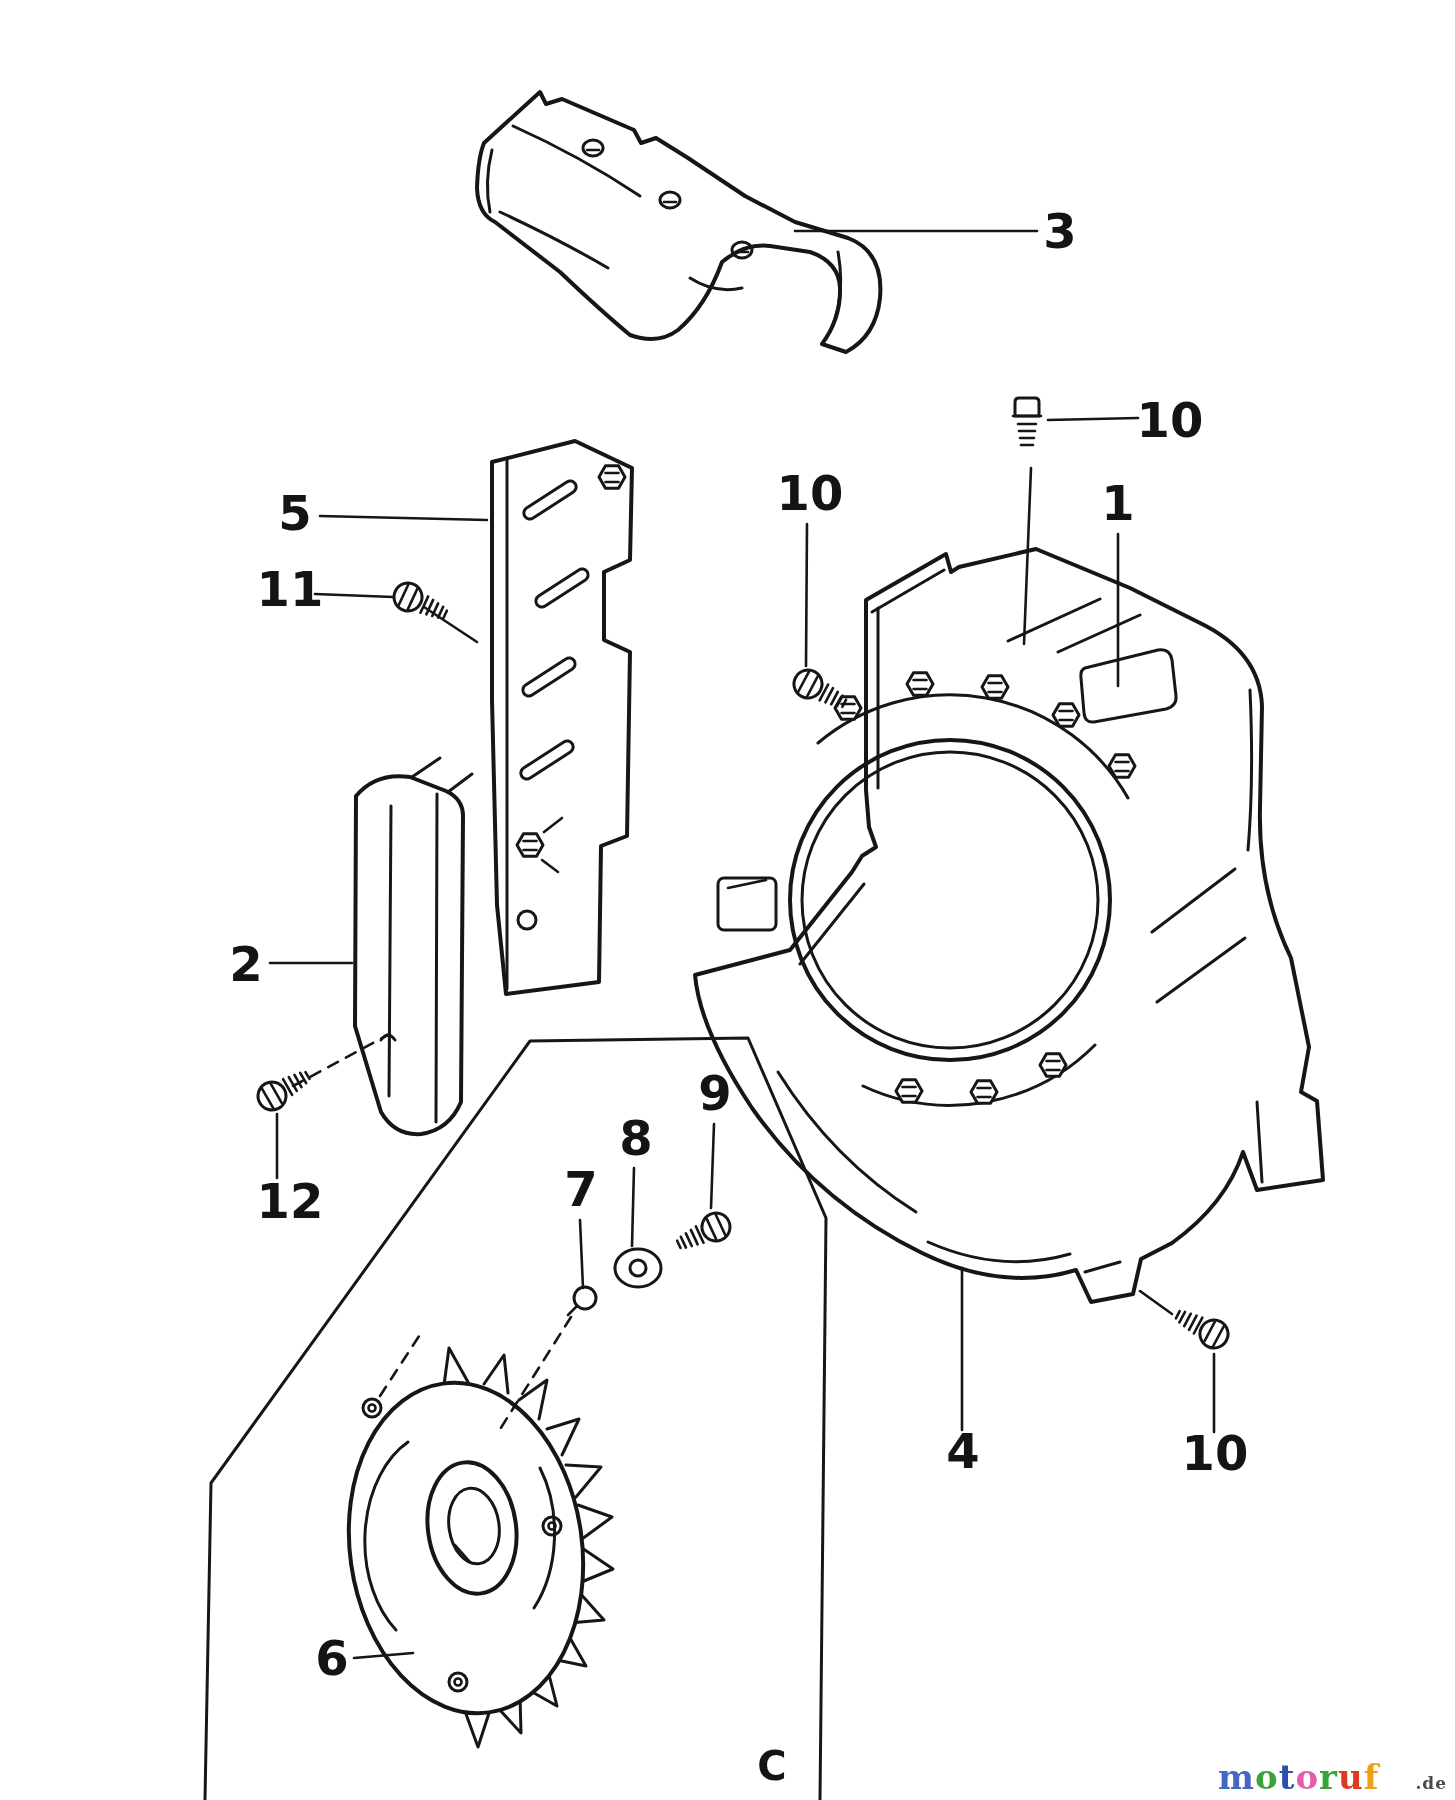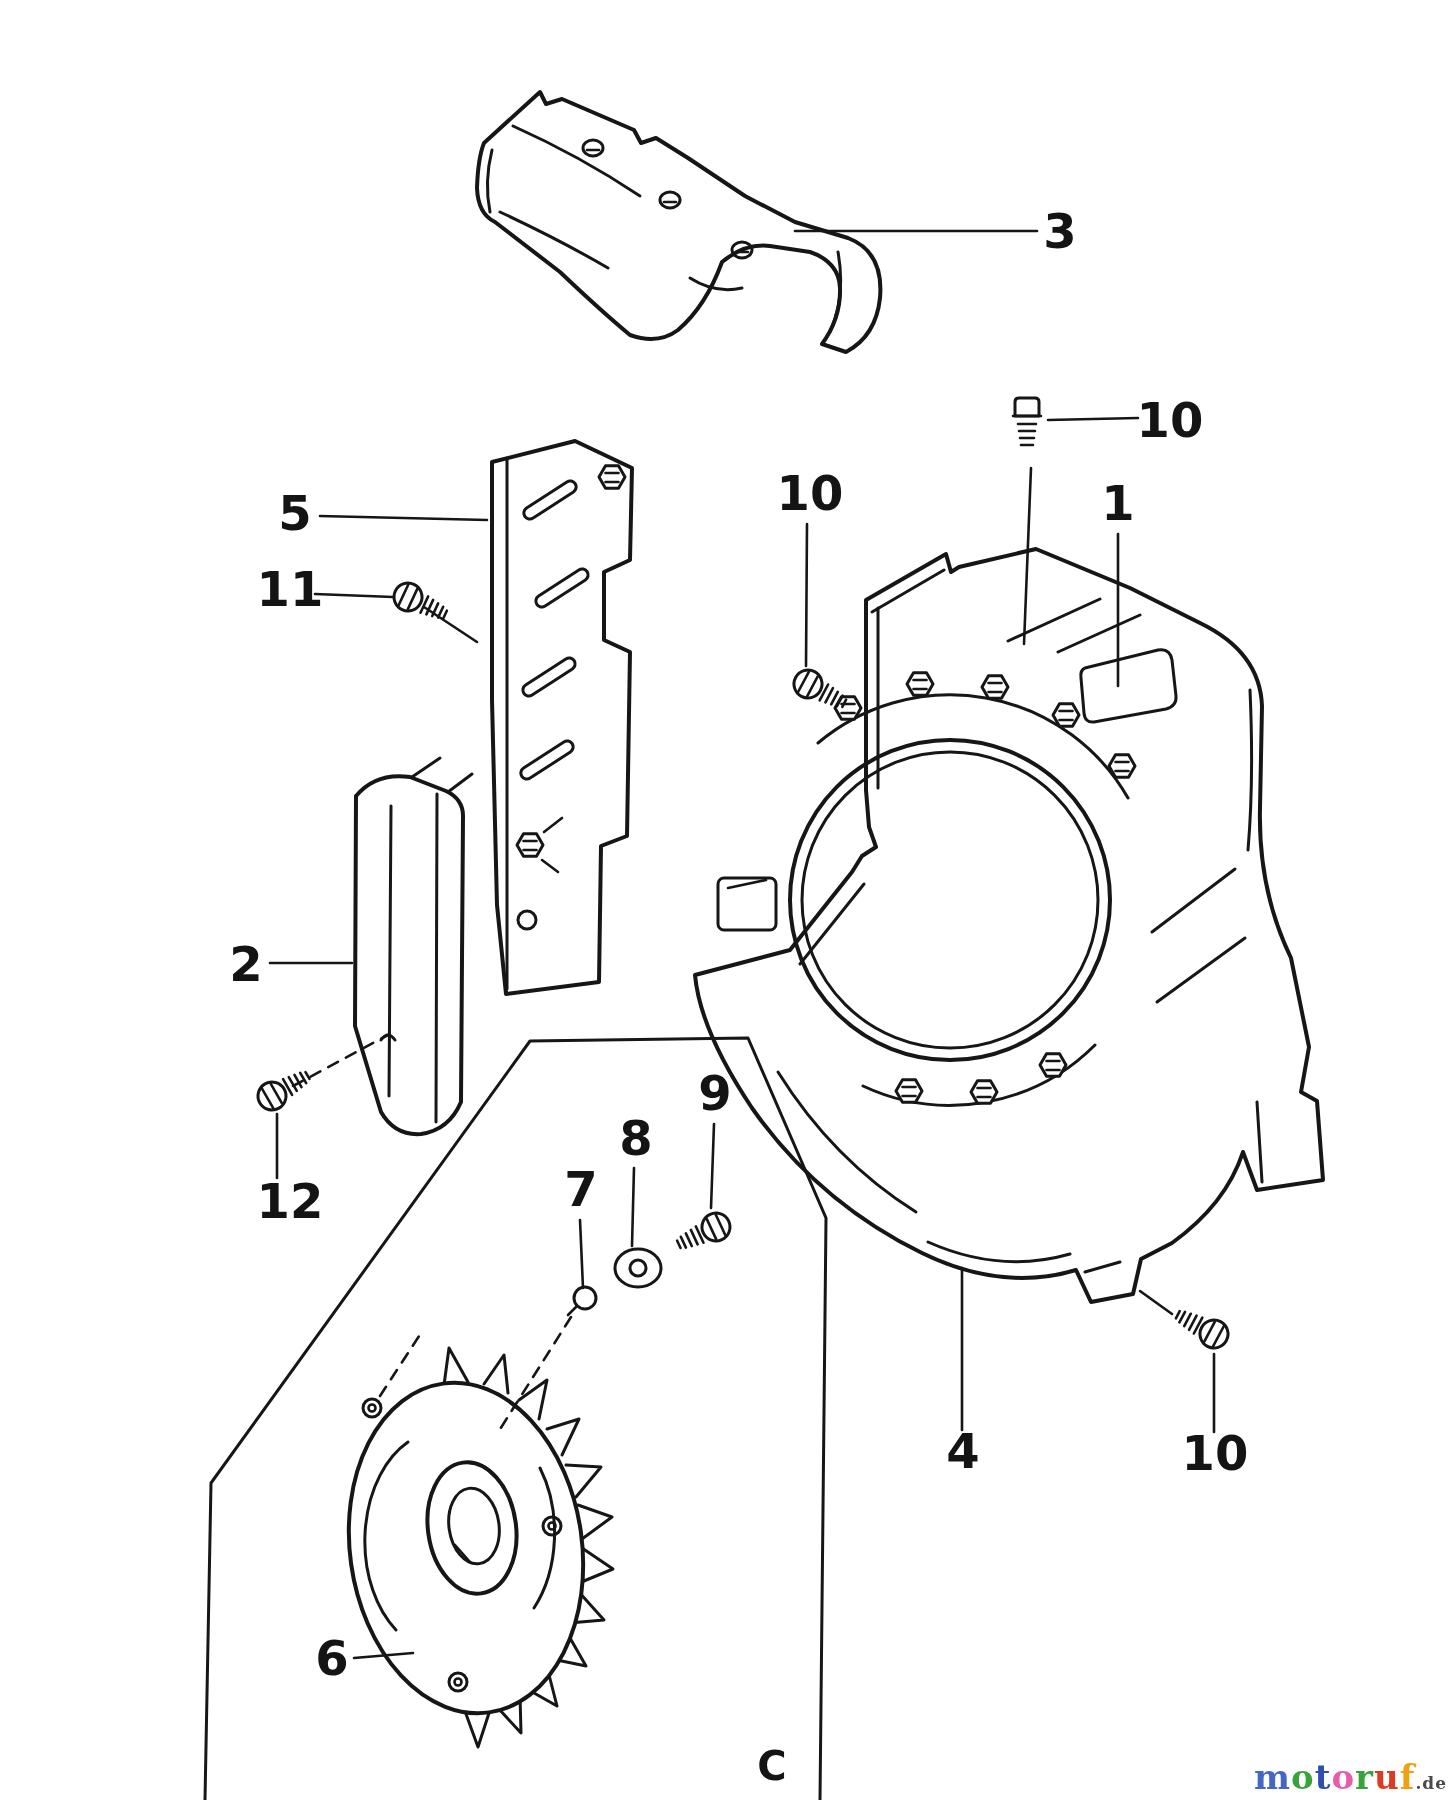--- a/index.html
+++ b/index.html
@@ -11,21 +11,21 @@
   .ln2  {fill:none;stroke:#161616;stroke-width:2.6;stroke-linecap:round;stroke-linejoin:round;}
   .wf   {fill:#ffffff;stroke:#161616;stroke-width:4;stroke-linecap:round;stroke-linejoin:round;}
   .wf3  {fill:#ffffff;stroke:#161616;stroke-width:3;stroke-linecap:round;stroke-linejoin:round;}
   .dash {stroke-dasharray:11 9;}
   .lbl  {font-family:"DejaVu Sans", sans-serif;font-weight:bold;font-size:48px;fill:#141414;
          text-anchor:middle;}
   .cmark{font-family:"DejaVu Sans", sans-serif;font-weight:bold;font-size:40px;fill:#141414;
          text-anchor:middle;}
   #logo{position:absolute;right:8px;bottom:6px;font-family:"DejaVu Serif", serif;
         font-weight:bold;font-size:34px;letter-spacing:1px;line-height:1;}
-  #logo .suffix{font-size:17px;font-weight:bold;}
+  #logo .suffix{font-size:17px;font-weight:bold;margin-left:36px;}
 </style>
 </head>
 <body>
 
 <div id="stage">
 <svg viewBox="0 0 1455 1800" width="1455" height="1800">
 
   <defs>
     <g id="hexbolt">
       <path class="wf3" d="M13,0 L6.5,11.3 L-6.5,11.3 L-13,0 L-6.5,-11.3 L6.5,-11.3 Z"></path>

